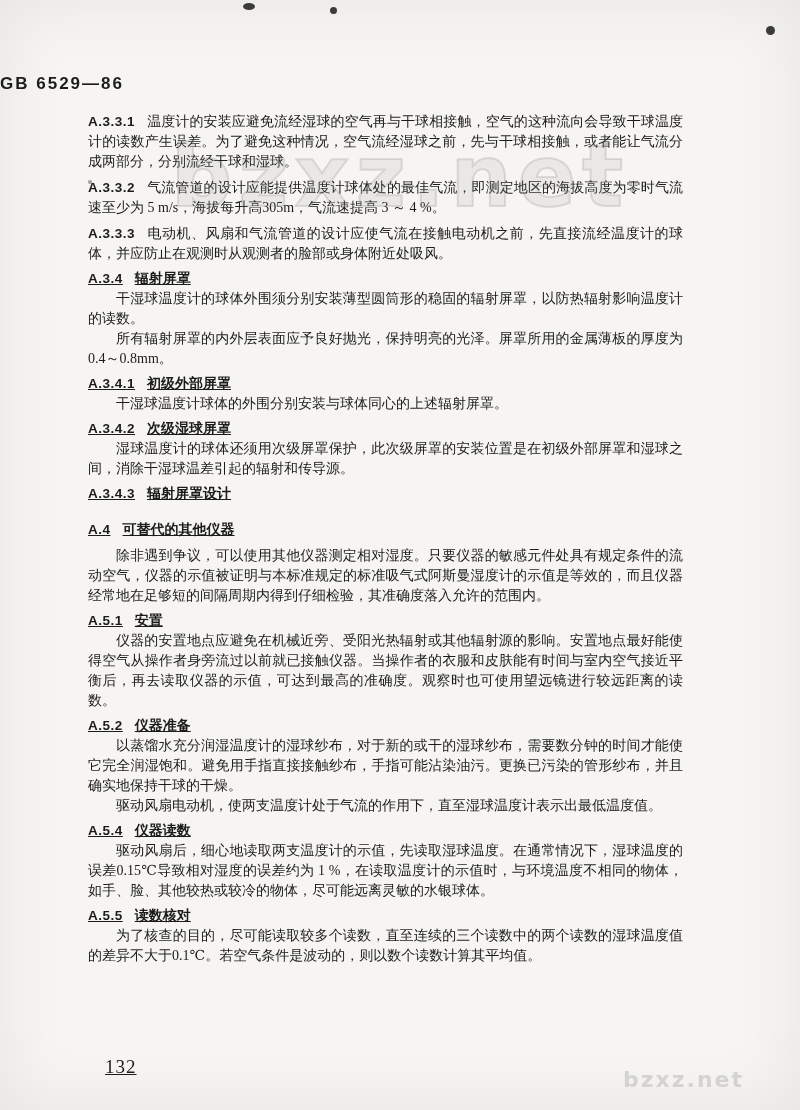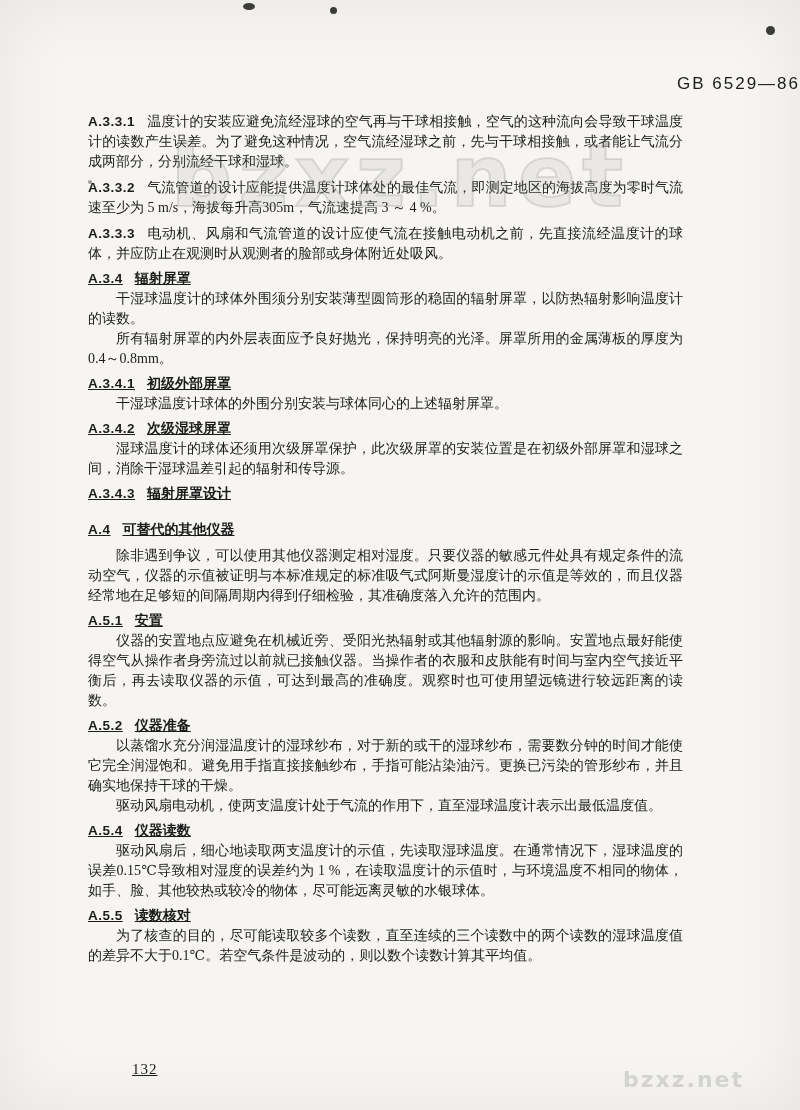--- a/index.html
+++ b/index.html
@@ -12,23 +12,23 @@
     width: 800px;
     height: 1110px;
     margin: 0 auto;
     background: #f6f5f1;
     color: #1c1c1c;
     overflow: hidden;
     box-shadow: inset 0 0 70px rgba(0,0,0,0.07);
   }
   .doc-header {
     padding-top: 74px;
-    text-align: right;
+    text-align: left;
     font-family: "Liberation Sans", sans-serif;
-    font-weight: normal;
+    font-weight: bold;
     font-size: 17px;
     letter-spacing: 2px;
     position: relative;
     z-index: 2;
   }
   .content {
     position: relative;
     z-index: 2;
     margin-top: 18px;
     padding: 0 117px 0 88px;
@@ -47,23 +47,23 @@
   .heading.major { margin: 16px 0 6px; }
   .clause .num, .heading .num {
     font-family: "Liberation Sans", sans-serif;
     font-weight: bold;
     font-size: 13.5px;
     letter-spacing: 0.5px;
     margin-right: 12px;
   }
   .page-number {
     position: absolute;
-    left: 132px;
+    left: 105px;
     bottom: 32px;
-    font-size: 15px;
+    font-size: 19px;
     letter-spacing: 1px;
     z-index: 2;
     text-decoration: underline;
   }
   .watermark {
     position: absolute;
     top: 126px;
     left: 50%;
     transform: translateX(-50%);
     font-family: "DejaVu Sans", sans-serif;

